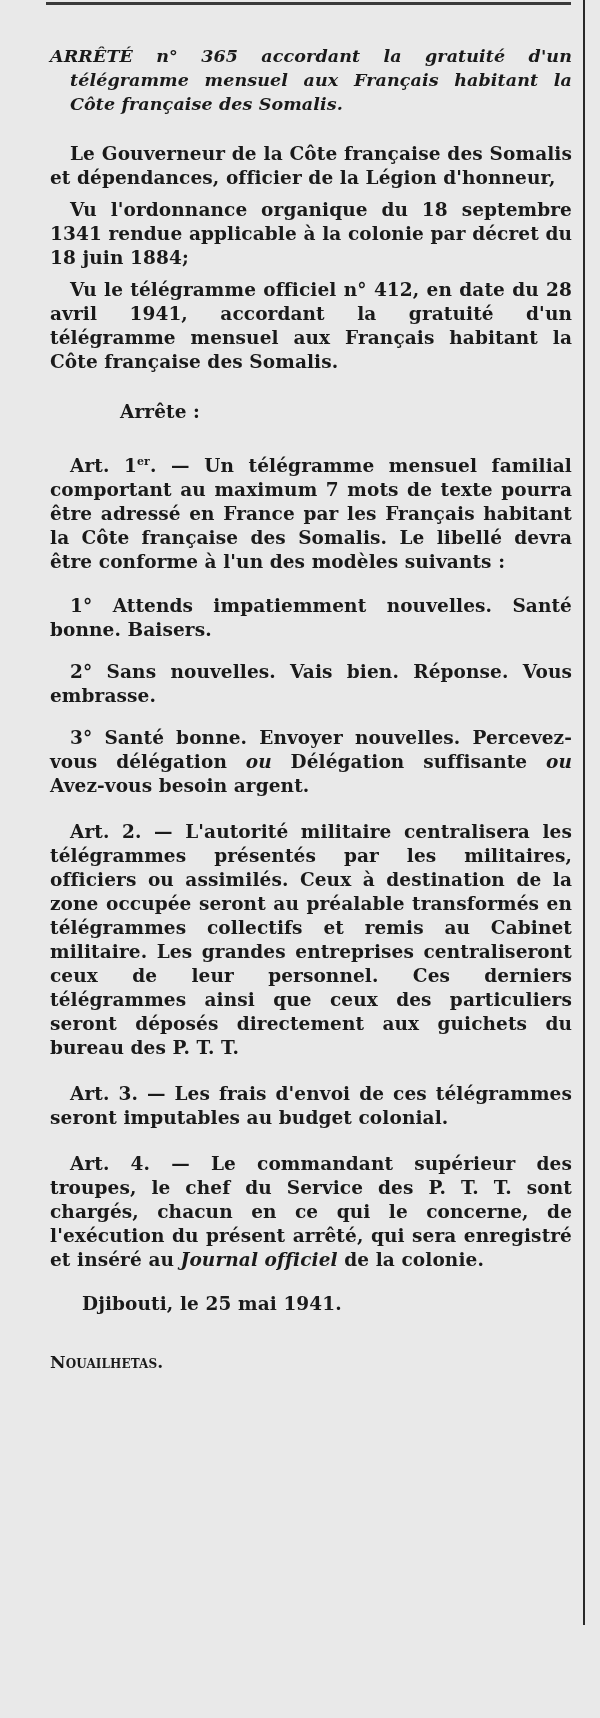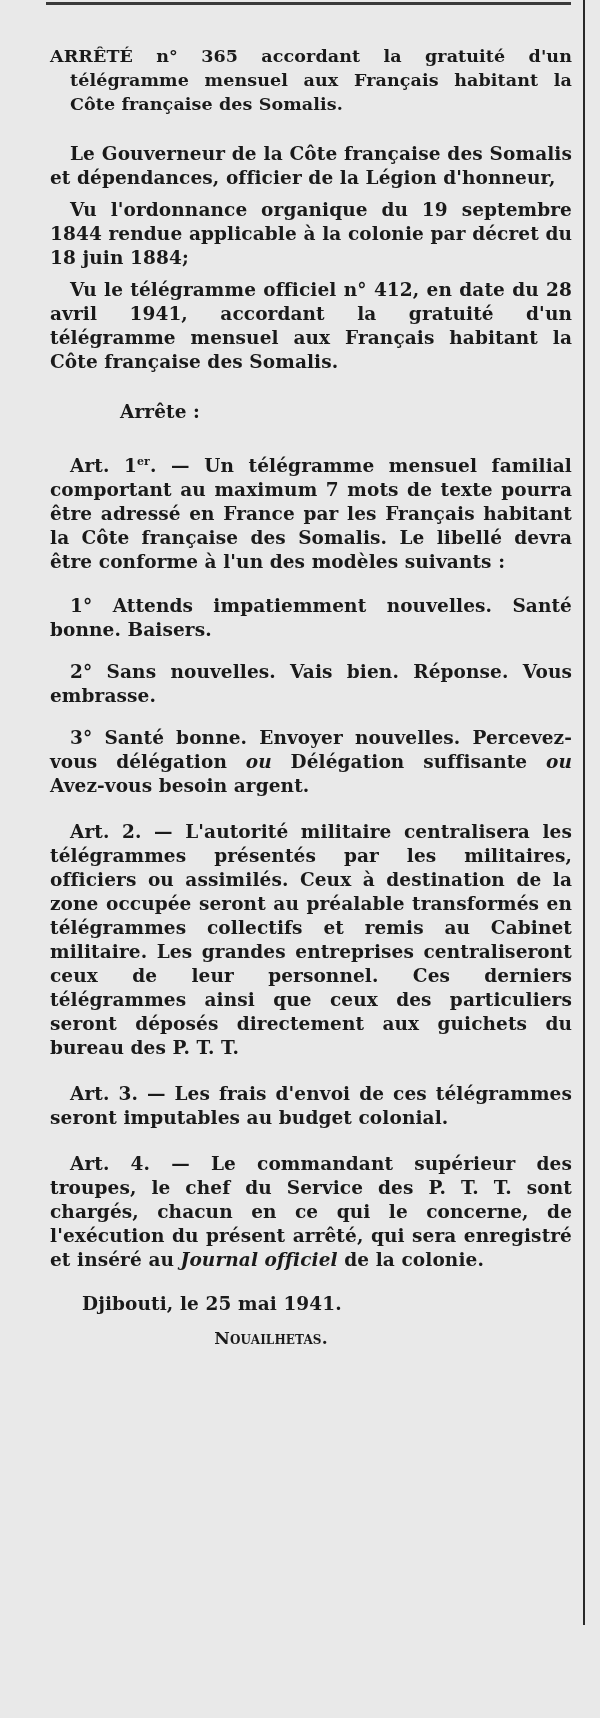--- a/index.html
+++ b/index.html
@@ -19,49 +19,49 @@
       position: absolute; left: 583px; top: 0; width: 2px; height: 1625px;
       background: #2a2a2a;
     }
     .col {
       position: absolute; left: 50px; top: 44px; width: 522px;
       font-size: 18.5px; line-height: 24px;
       text-align: justify;
       letter-spacing: 0.1px;
     }
     .title {
-      font-weight: bold;
+      font-style: italic; font-weight: bold;
       font-size: 17.5px; line-height: 24px;
       padding-left: 20px; text-indent: -20px;
       margin: 0 0 26px 0;
     }
     p { margin: 0 0 8px 0; text-indent: 20px; font-weight: bold; }
     .arrete-label { text-indent: 70px; margin: 26px 0 30px 0; }
     .model { margin-bottom: 18px; }
     .art { margin-top: 22px; }
     .art-first { margin-top: 16px; margin-bottom: 20px; }
     .date { text-indent: 32px; margin-top: 20px; }
     .signature {
-      text-align: center; font-variant: small-caps;
-      font-size: 17px; margin-top: 10px; padding-right: 80px; text-indent: 0;
+      text-align: left; font-variant: small-caps;
+      font-size: 17px; margin-top: 34px; padding-right: 80px; text-indent: 0;
     }
     .it { font-style: italic; margin-top: 36px; }
     sup { font-size: 11px; line-height: 0; }
   </style>
 </head>
 <body>
 
 <div class="top-rule"></div>
 <div class="right-rule"></div>
 
 <div class="col">
   <div class="title">ARRÊTÉ n° 365 accordant la gratuité d'un télégramme mensuel aux Français habitant la Côte française des Somalis.</div>
 
   <p>Le Gouverneur de la Côte française des Somalis et dépendances, officier de la Légion d'honneur,</p>
-  <p>Vu l'ordonnance organique du 19 septembre 1844 rendue applicable à la colonie par décret du 18 juin 1884;</p>
+  <p>Vu l'ordonnance organique du 18 septembre 1341 rendue applicable à la colonie par décret du 18 juin 1884;</p>
   <p>Vu le télégramme officiel n° 412, en date du 28 avril 1941, accordant la gratuité d'un télégramme mensuel aux Français habitant la Côte française des Somalis.</p>
 
   <p class="arrete-label">Arrête :</p>
 
   <p class="art-first"><span>Art. 1</span><sup>er</sup><span>. — Un télégramme mensuel familial comportant au maximum 7 mots de texte pourra être adressé en France par les Français habitant la Côte française des Somalis. Le libellé devra être conforme à l'un des modèles suivants :</span></p>
 
   <p class="model">1° Attends impatiemment nouvelles. Santé bonne. Baisers.</p>
   <p class="model">2° Sans nouvelles. Vais bien. Réponse. Vous embrasse.</p>
   <p class="model"><span>3° Santé bonne. Envoyer nouvelles. Percevez-vous délégation </span><span class="it">ou</span><span> Délégation suffisante </span><span class="it">ou</span><span> Avez-vous besoin argent.</span></p>
 

